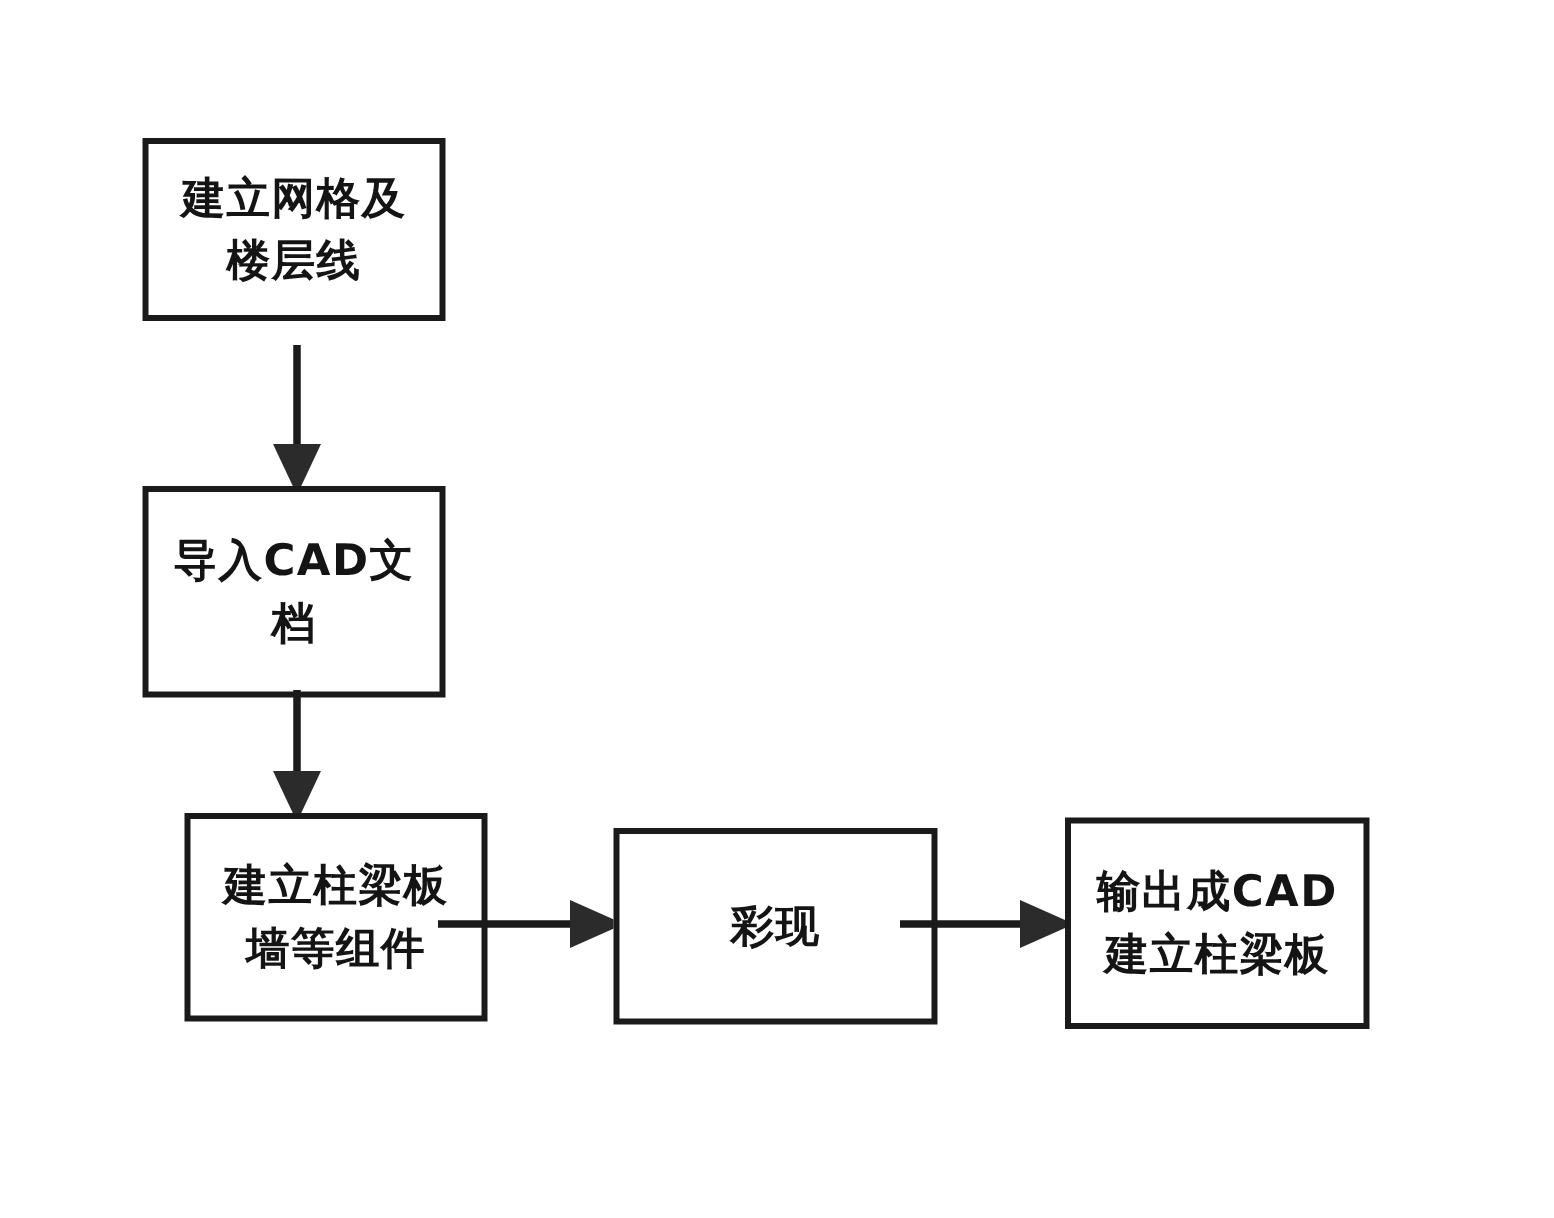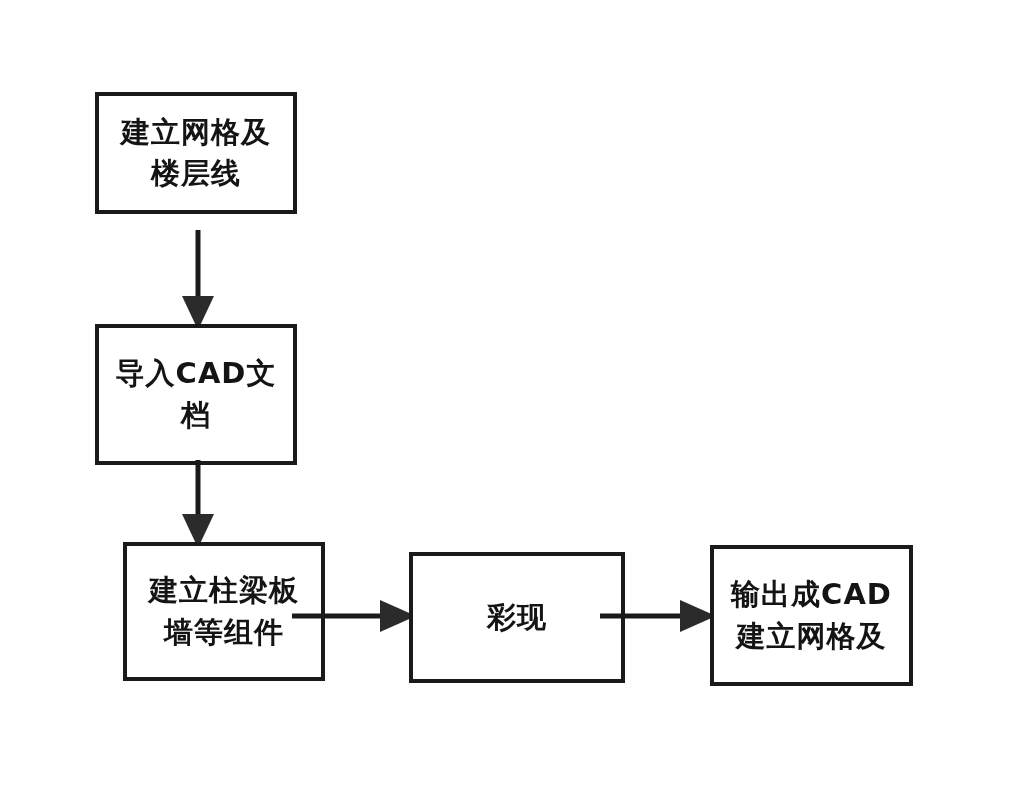--- a/index.html
+++ b/index.html
@@ -102,16 +102,16 @@
 
   <div class="edge edge-4">
     <svg width="116" height="48" viewBox="0 0 116 48" aria-hidden="true">
       <line x1="0" y1="24" x2="88" y2="24" stroke="#1a1a1a" stroke-width="5"></line>
       <polygon points="80,8 80,40 116,24" fill="#2b2b2b"></polygon>
     </svg>
   </div>
 
   <div class="node node-5">
     <span class="node-label">输出成CAD
-建立网格及</span>
+建立柱梁板</span>
   </div>
 
 </div>
 
 </body></html>

